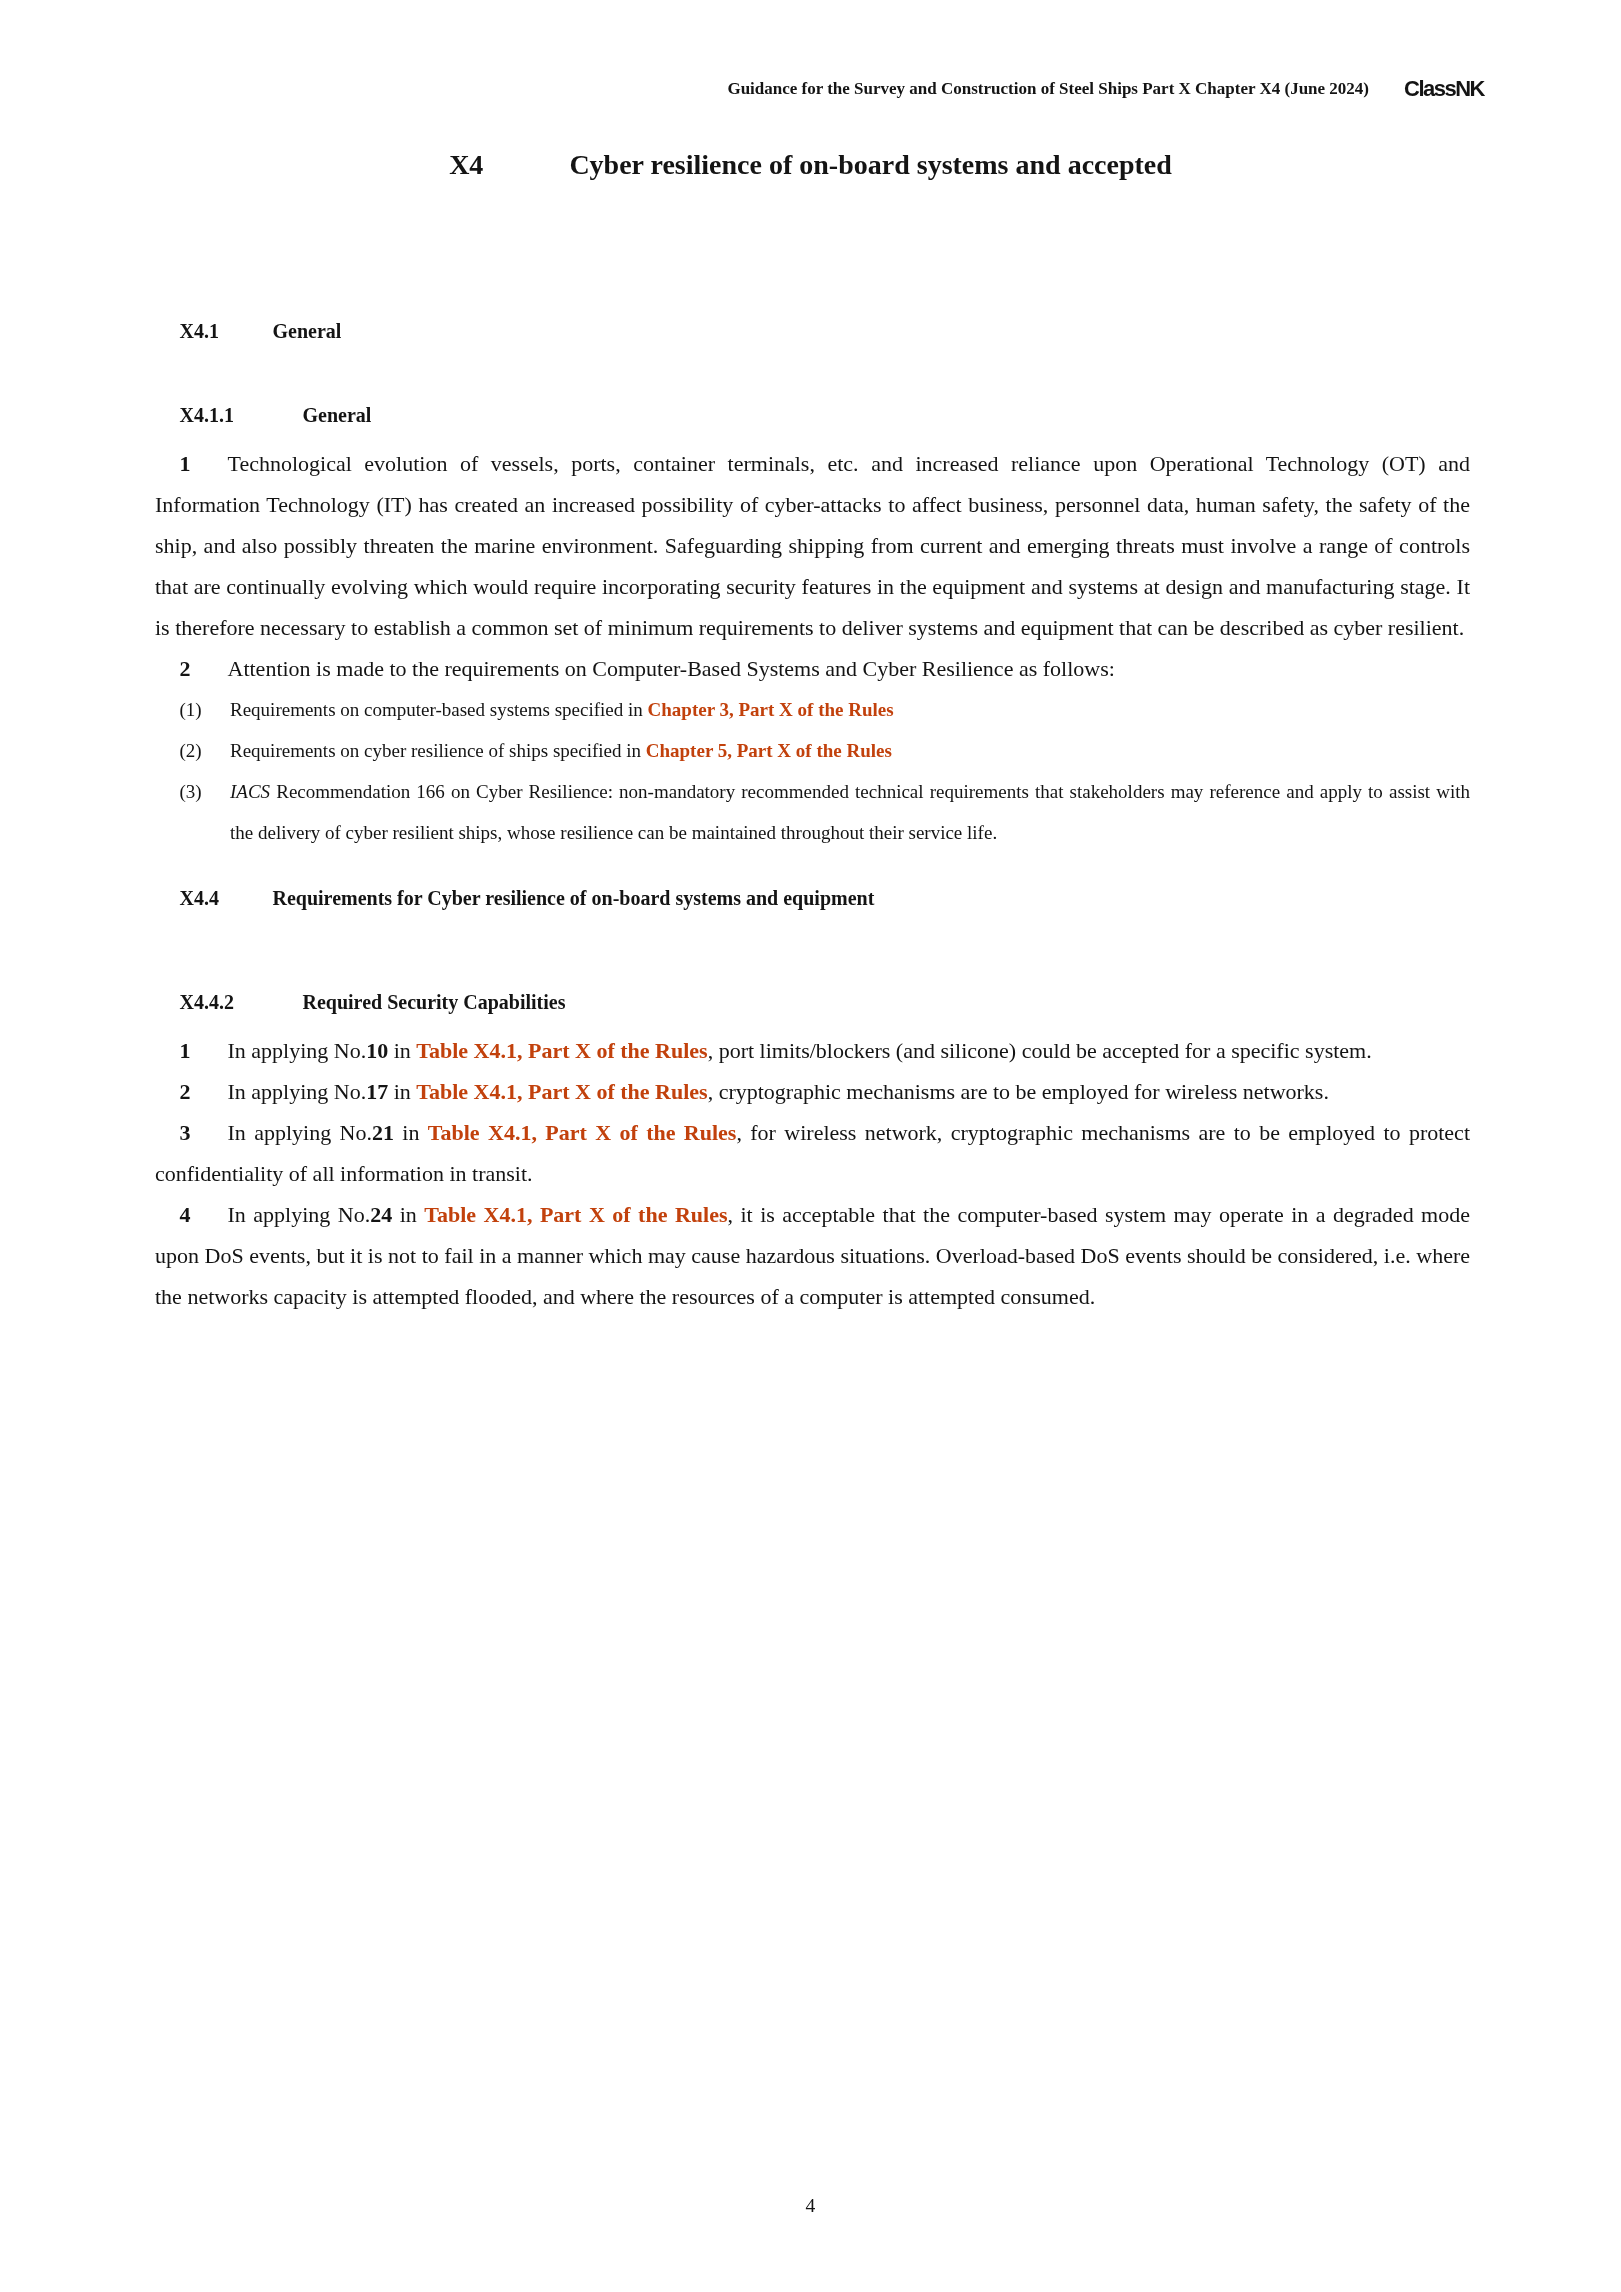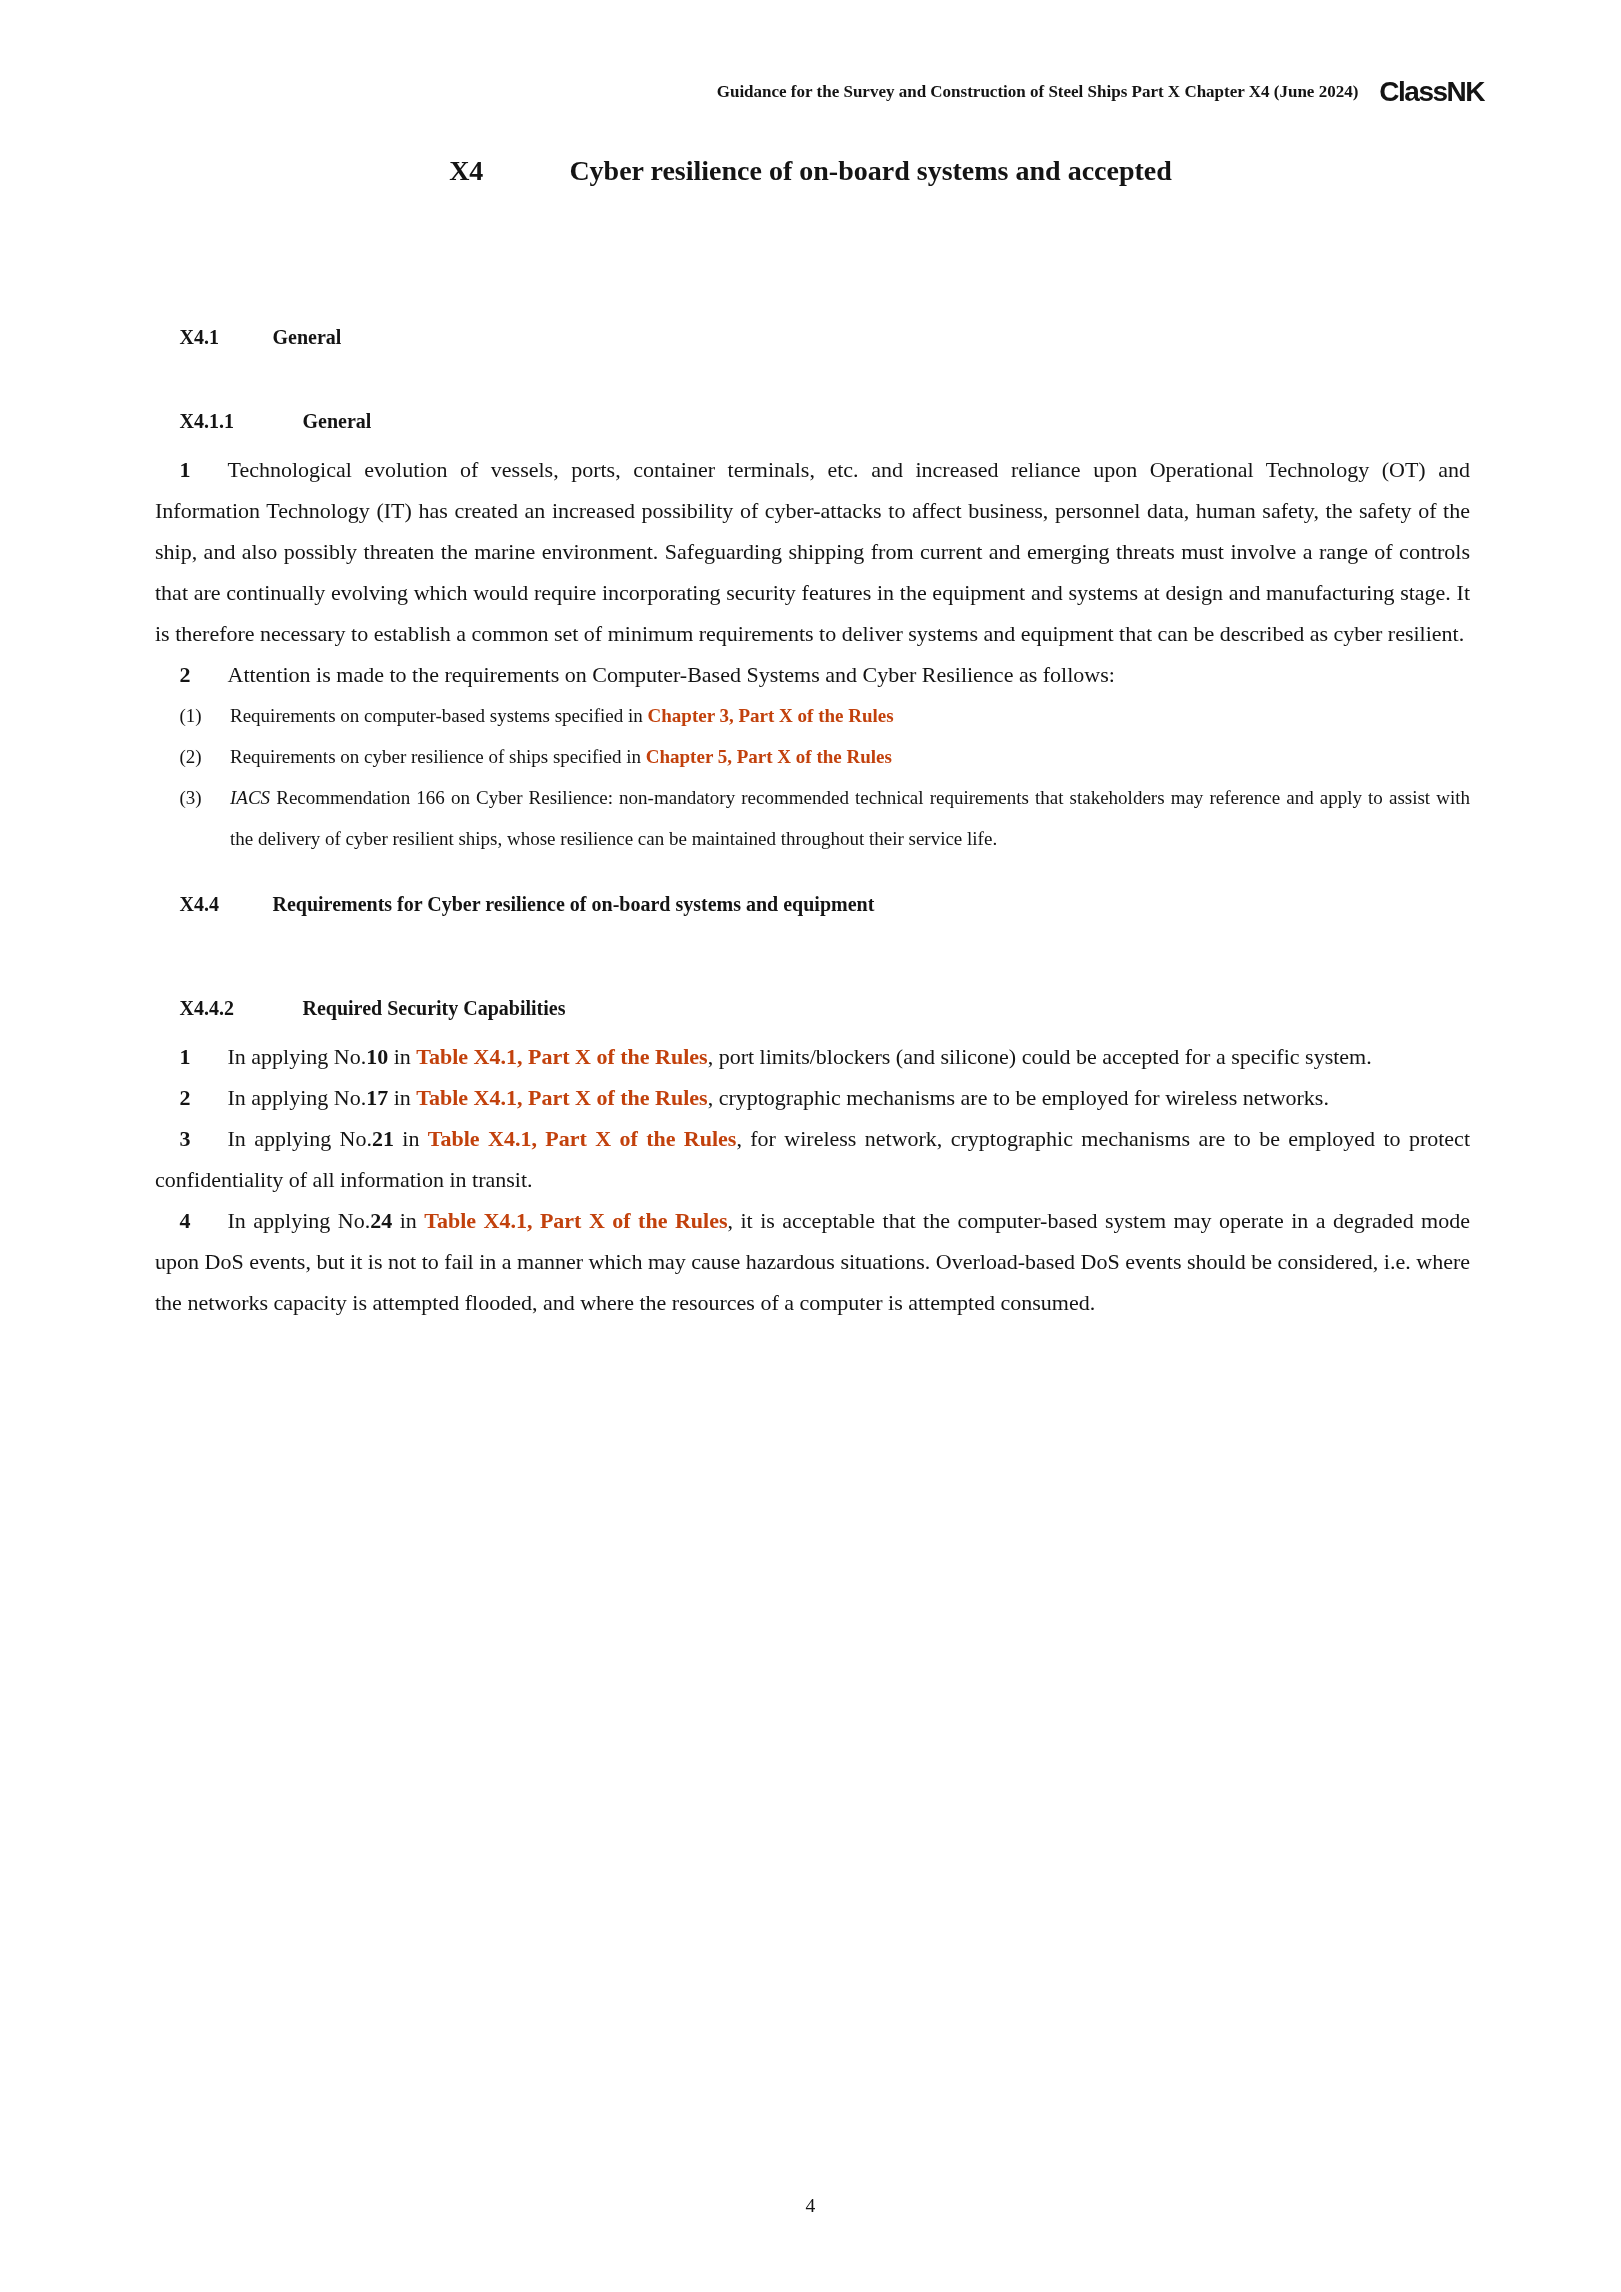--- a/index.html
+++ b/index.html
@@ -16,31 +16,31 @@
     color: #141414;
     overflow: hidden;
   }
 
   
   .header {
     display: flex;
     justify-content: flex-end;
     align-items: center;
     padding: 78px 137px 0 155px;
-    gap: 21px;
+    gap: 35px;
   }
   .header-title {
     font-weight: bold;
     font-size: 17px;
     white-space: nowrap;
   }
   .logo {
     font-family: "Liberation Sans", sans-serif;
     font-weight: bold;
-    font-size: 28px;
+    font-size: 22px;
     letter-spacing: -1.5px;
     line-height: 1;
   }
 
   
   .doc-title {
     margin-top: 47px;
     text-align: center;
     font-weight: bold;
     font-size: 28px;

